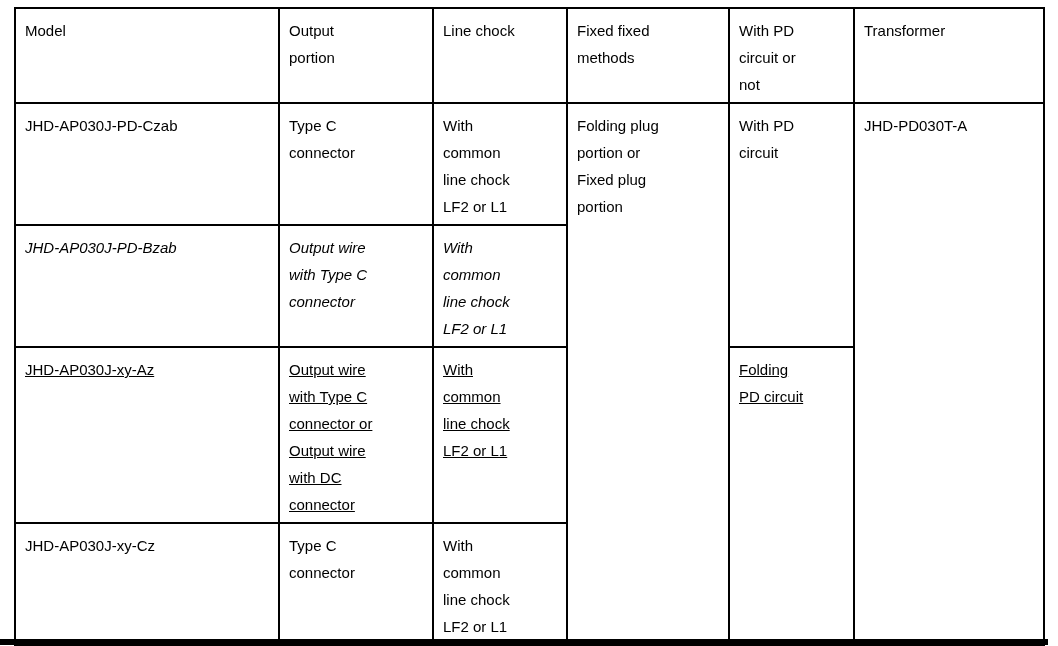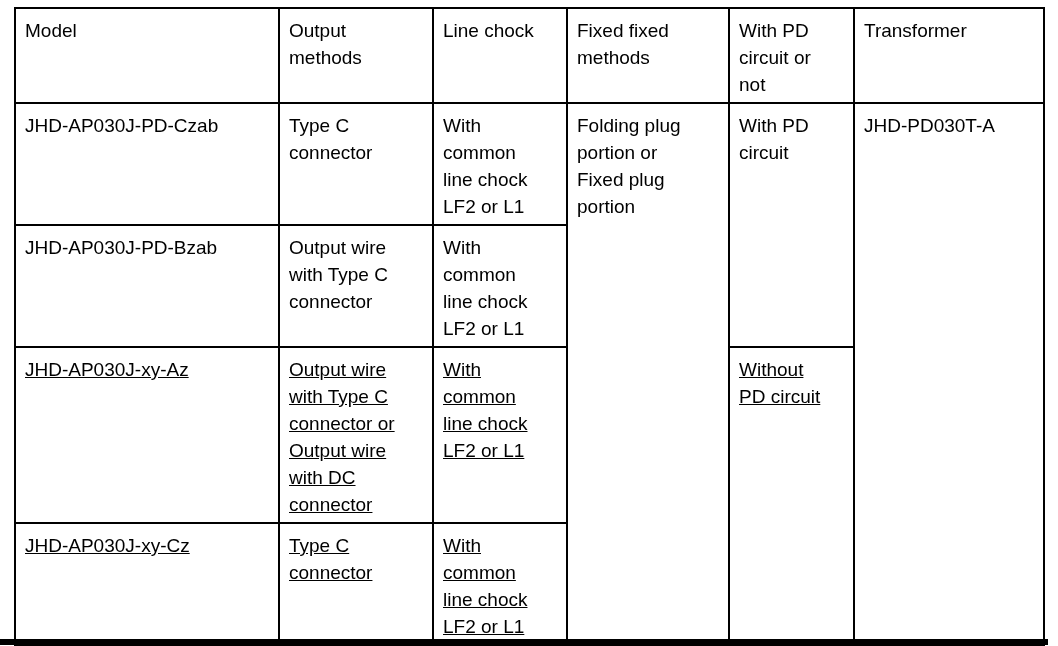--- a/index.html
+++ b/index.html
@@ -21,30 +21,30 @@
     left: 14px;
     top: 7px;
     border-collapse: collapse;
     table-layout: fixed;
     width: 1029px;
   }
   table.spec td {
     border: 2px solid #000000;
     vertical-align: top;
     padding: 8px 4px 4px 9px;
-    font-size: 19px;
+    font-size: 15px;
     line-height: 27px;
     white-space: pre-line;
     overflow: hidden;
   }
   tr.rh  { height: 89px;  }
   tr.r1  { height: 122px; }
-  tr.r2  { height: 122px; }
+  tr.r2  { height: 122px; font-style: italic; }
   tr.r3  { height: 173px; text-decoration: underline; }
-  tr.r4  { height: 119px; text-decoration: underline; }
+  tr.r4  { height: 119px; }
   .bottom-rule {
     position: absolute;
     left: 0;
     top: 639px;
     width: 1048px;
     height: 6px;
     background: #000000;
   }
 </style>
 </head>
@@ -58,21 +58,21 @@
       <col style="width:154px">
       <col style="width:134px">
       <col style="width:162px">
       <col style="width:125px">
       <col style="width:190px">
     </colgroup>
     <tbody>
       <tr class="rh">
         <td>Model</td>
         <td>Output
-methods</td>
+portion</td>
         <td>Line chock</td>
         <td>Fixed fixed
 methods</td>
         <td>With PD
 circuit or
 not</td>
         <td>Transformer</td>
       </tr>
 
       <tr class="r1">
@@ -108,21 +108,21 @@
         <td>Output wire
 with Type C
 connector or
 Output wire
 with DC
 connector</td>
         <td>With
 common
 line chock
 LF2 or L1</td>
-        <td rowspan="2">Without
+        <td rowspan="2">Folding
 PD circuit</td>
       </tr>
 
       <tr class="r4">
         <td>JHD-AP030J-xy-Cz</td>
         <td>Type C
 connector</td>
         <td>With
 common
 line chock

